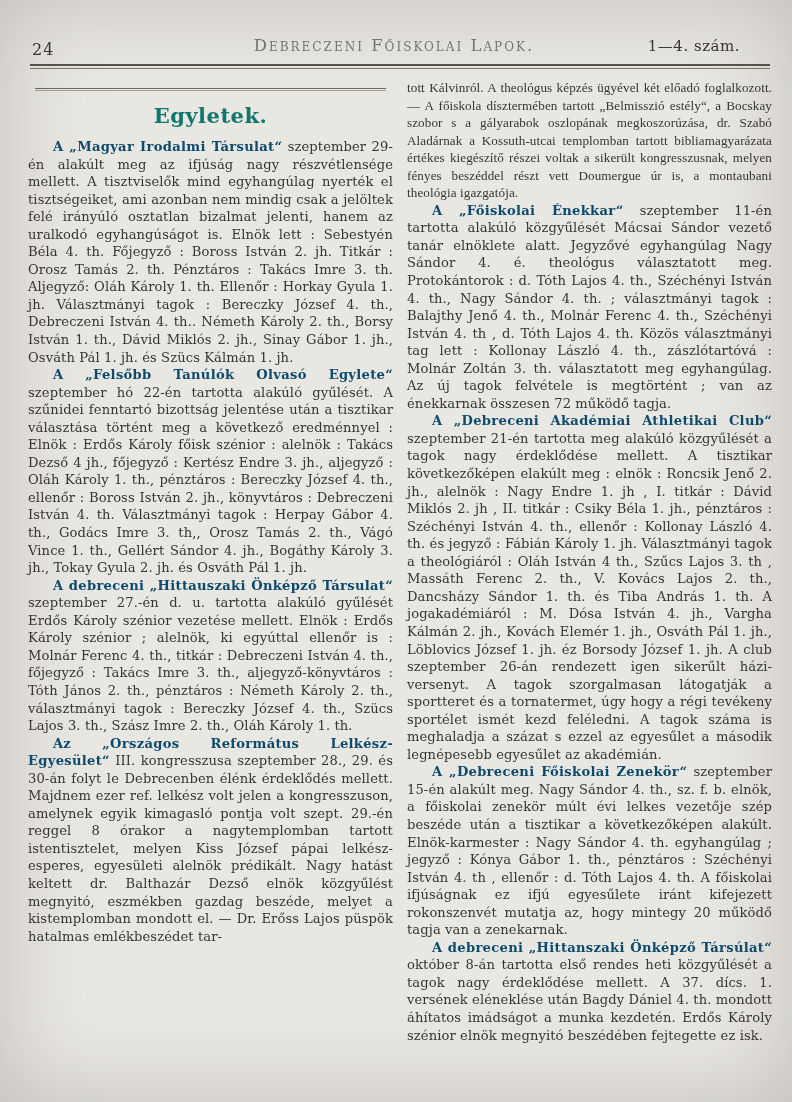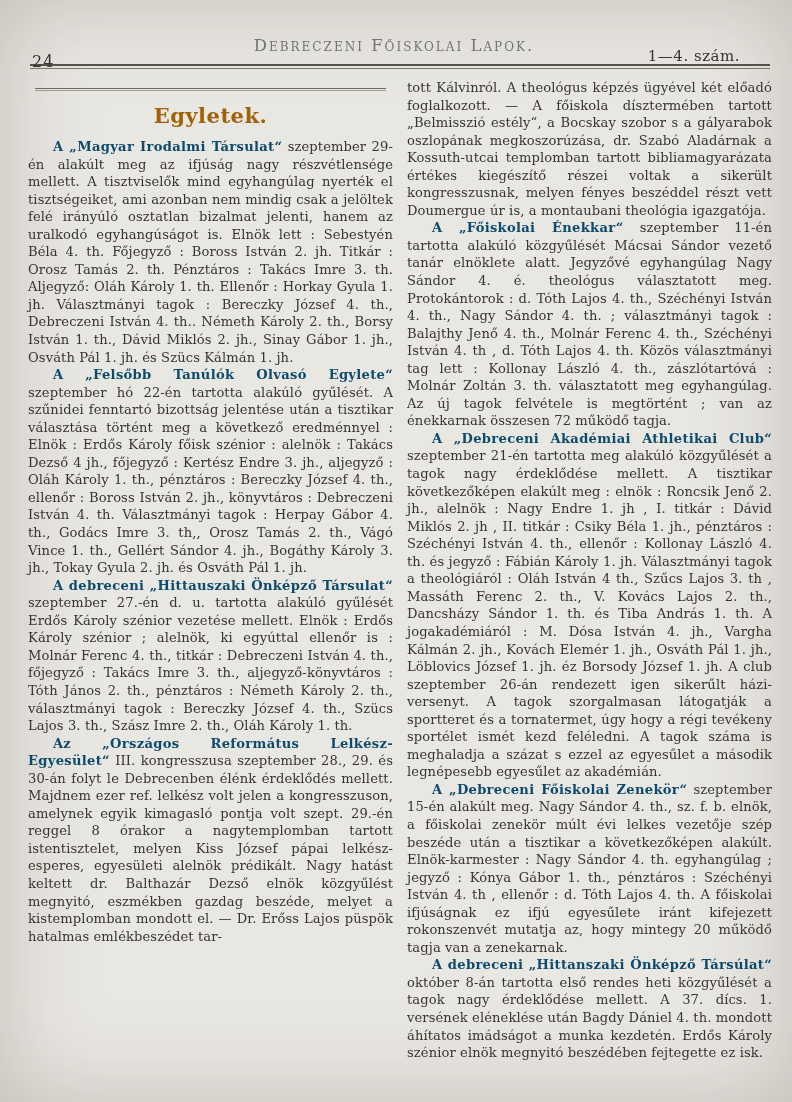--- a/index.html
+++ b/index.html
@@ -23,41 +23,40 @@
   }
   
   .masthead {
     position: relative;
     height: 24px;
     font-size: 15px;
   }
   .masthead .pageno {
     position: absolute;
     left: 4px;
-    top: 18px;
+    top: 6px;
     font-size: 16px;
     letter-spacing: 1px;
   }
   .masthead .title {
     position: absolute;
     left: 0; right: 12px;
     text-align: center;
     top: 2px;
     font-variant: small-caps;
     letter-spacing: 2px;
     font-size: 16.5px;
     color: #737373;
   }
   .masthead .issue {
     position: absolute;
     right: 32px;
     top: 3px;
     font-size: 15px;
     letter-spacing: 0.5px;
-    margin-top: 10px;
   }
   .head-rule {
     height: 2px;
     border-top: 2px solid #55524a;
     border-bottom: 1px solid #7a766c;
     margin: 6px 2px 10px 2px;
   }
   
   .columns {
     display: flex;
@@ -82,31 +81,31 @@
     height: 1px;
     width: 96%;
     margin: 9px auto 0 auto;
   }
   .section-title {
     text-align: center;
     font-size: 21px;
     font-weight: bold;
     letter-spacing: 0.5px;
     margin: 12px 0 10px 0;
-    color: #a16207;
+    color: #0f766e;
   }
   
   .article {
     margin: 0;
     font-size: 13.1px;
     line-height: 17.55px;
     text-indent: 1.9em;
     letter-spacing: 0.1px;
   }
-  .article.no-indent { text-indent: 0; }
+  .article.no-indent { text-indent: 0; font-family: Liberation Serif, serif; }
   .article .lead {
     font-weight: bold;
     color: #0c4a6e;
     letter-spacing: 0.3px;
   }
 </style>
 </head>
 <body>
 
 <div class="page">

